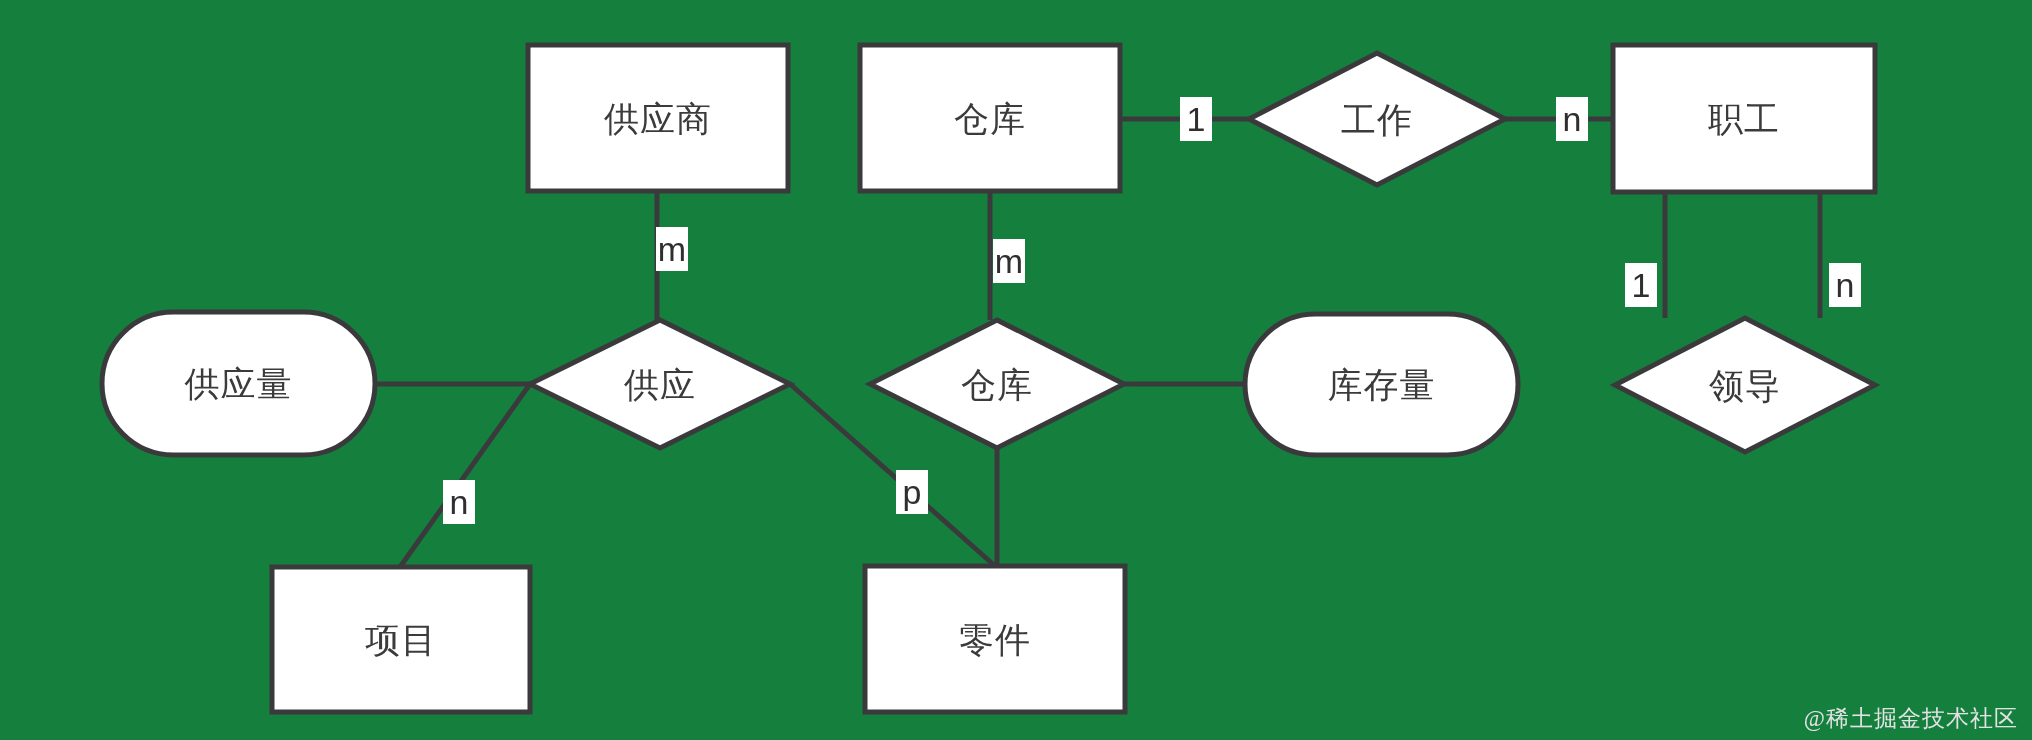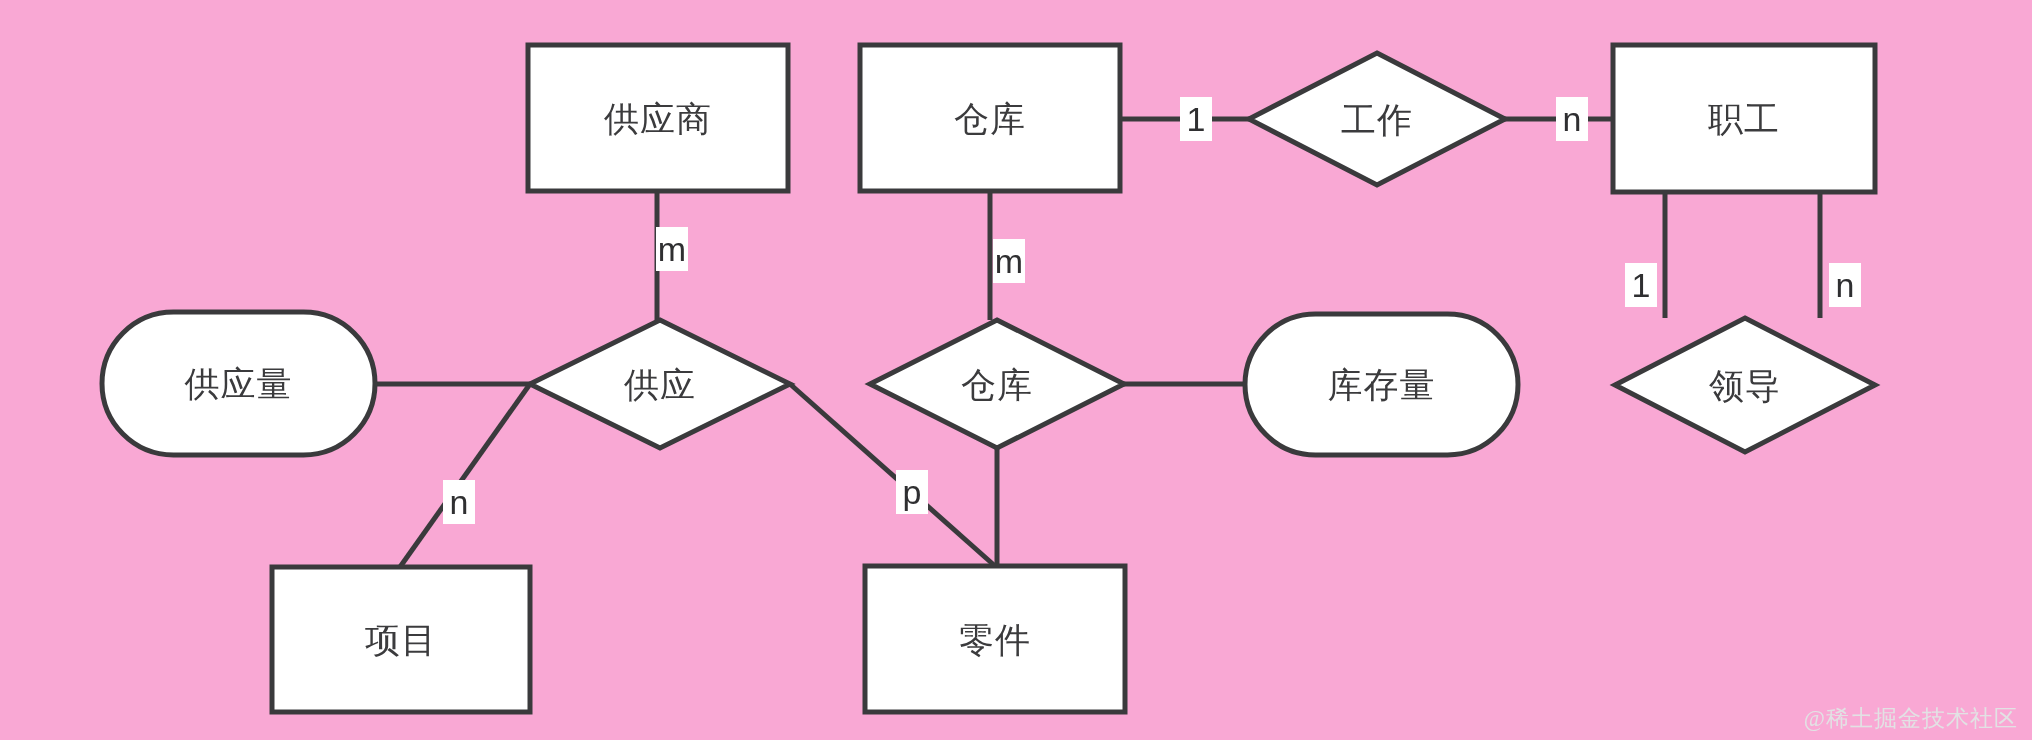--- a/index.html
+++ b/index.html
@@ -4,21 +4,21 @@
 <style>
   html, body {
     margin: 0;
     padding: 0;
     background: #ffffff;
   }
   #canvas {
     position: relative;
     width: 2032px;
     height: 740px;
-    background: #f9a8d4;
+    background: #15803d;
     overflow: hidden;
     font-family: "Liberation Sans", "DejaVu Sans", sans-serif;
   }
   #er-svg {
     position: absolute;
     left: 0;
     top: 0;
     width: 2032px;
     height: 740px;
   }

